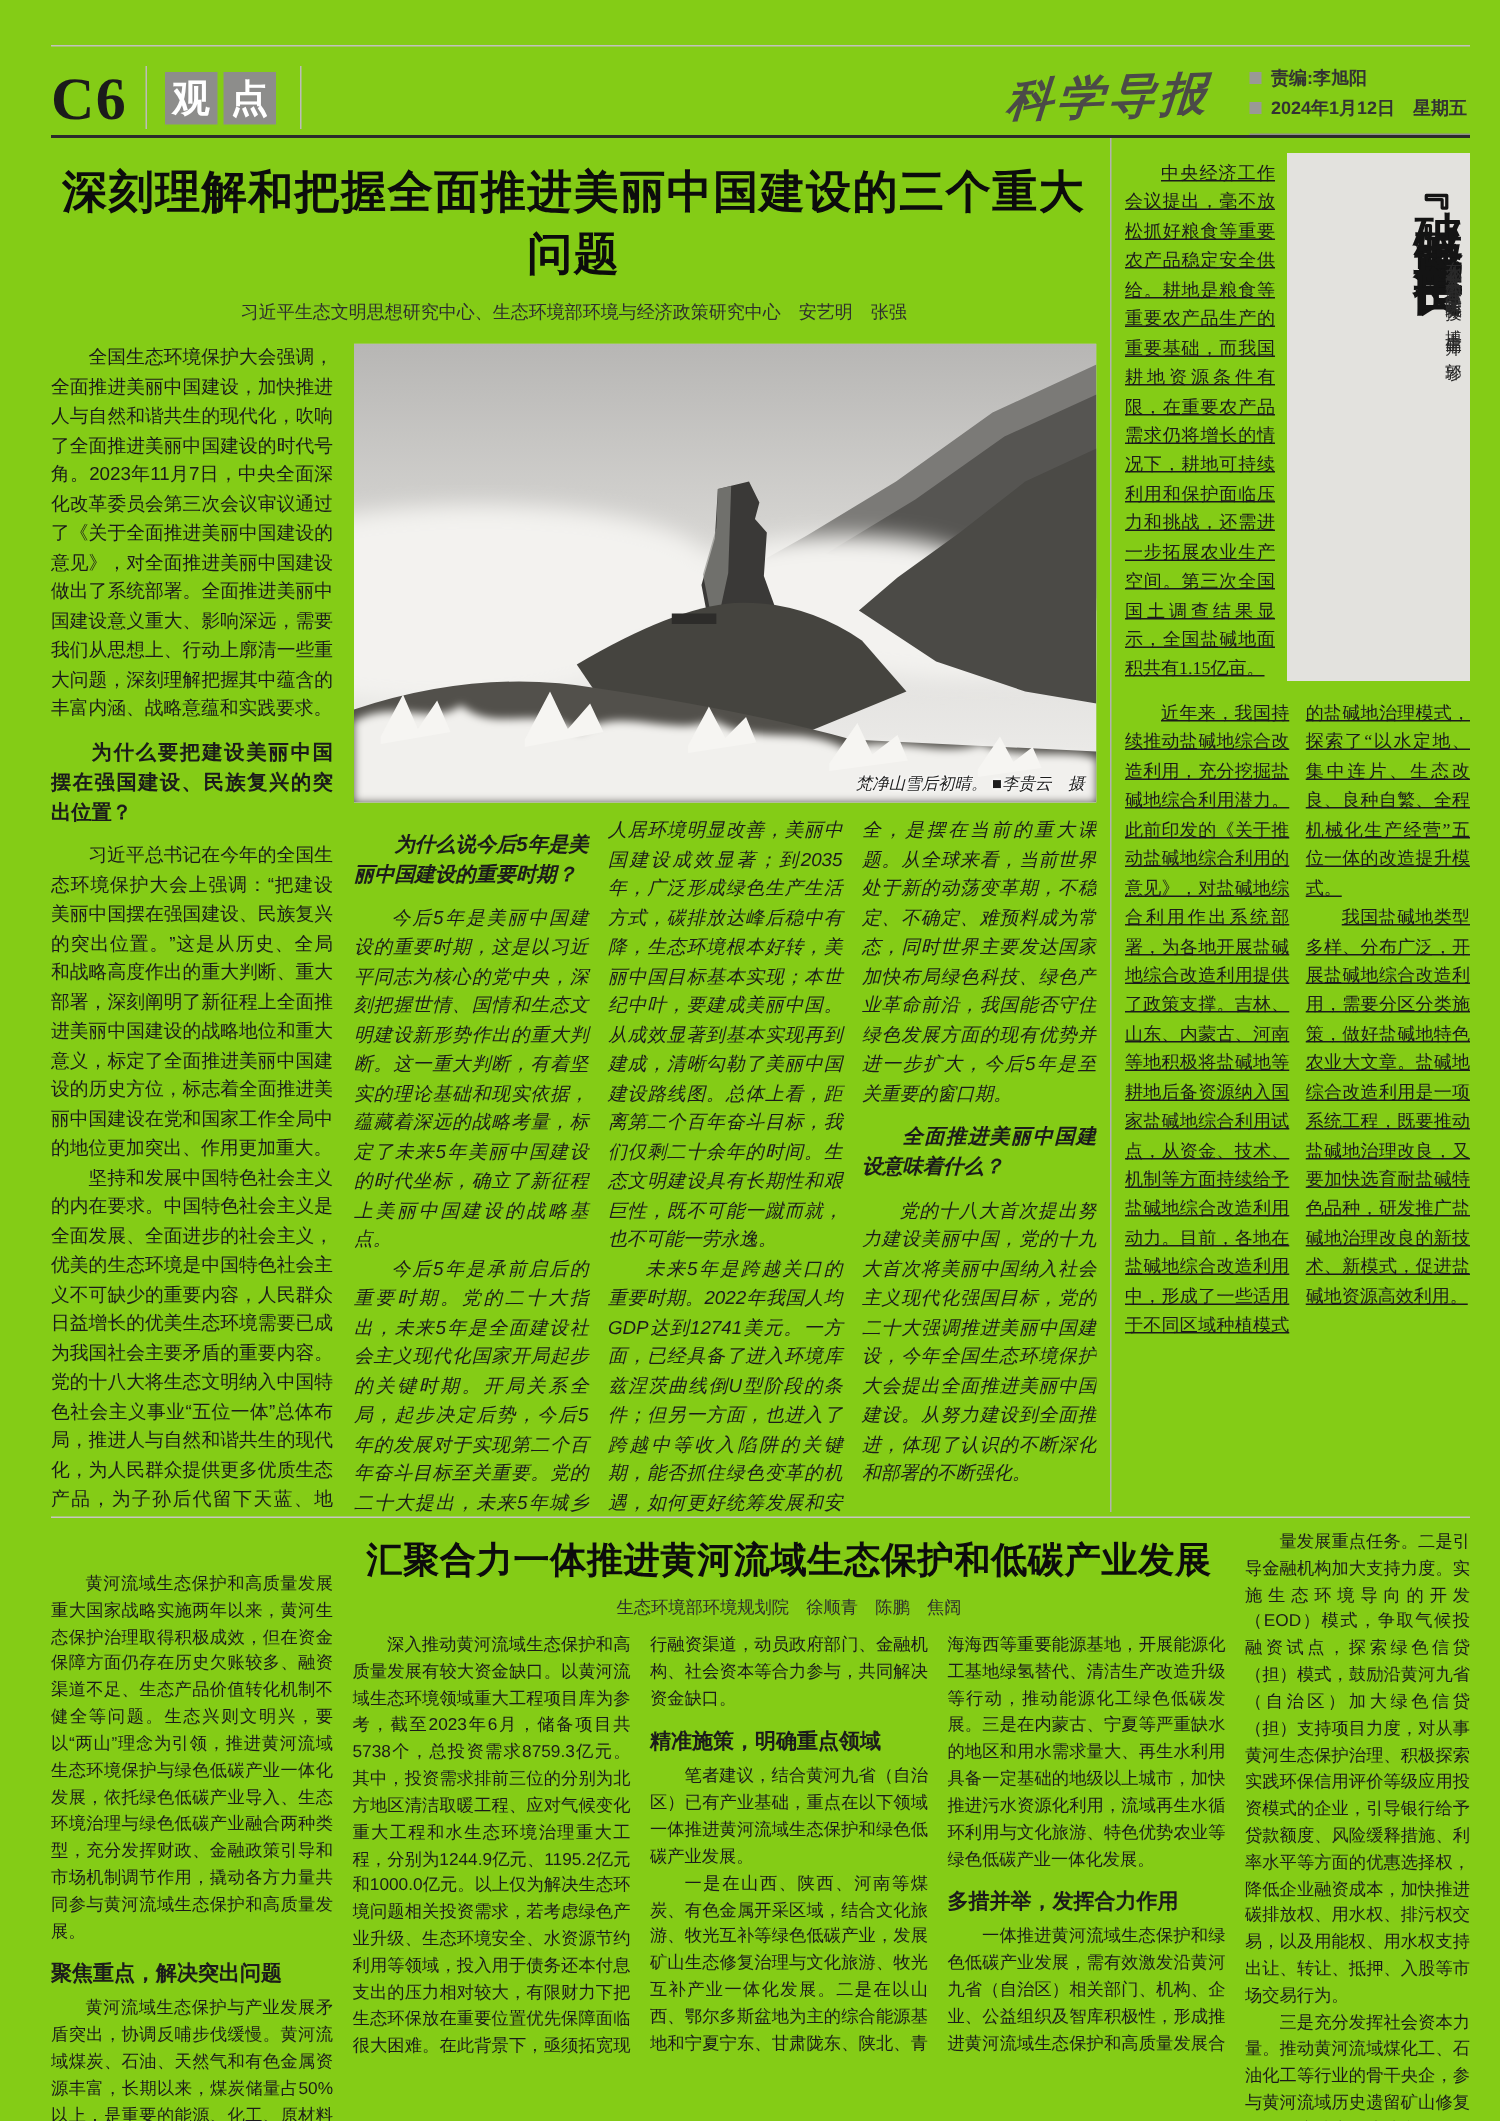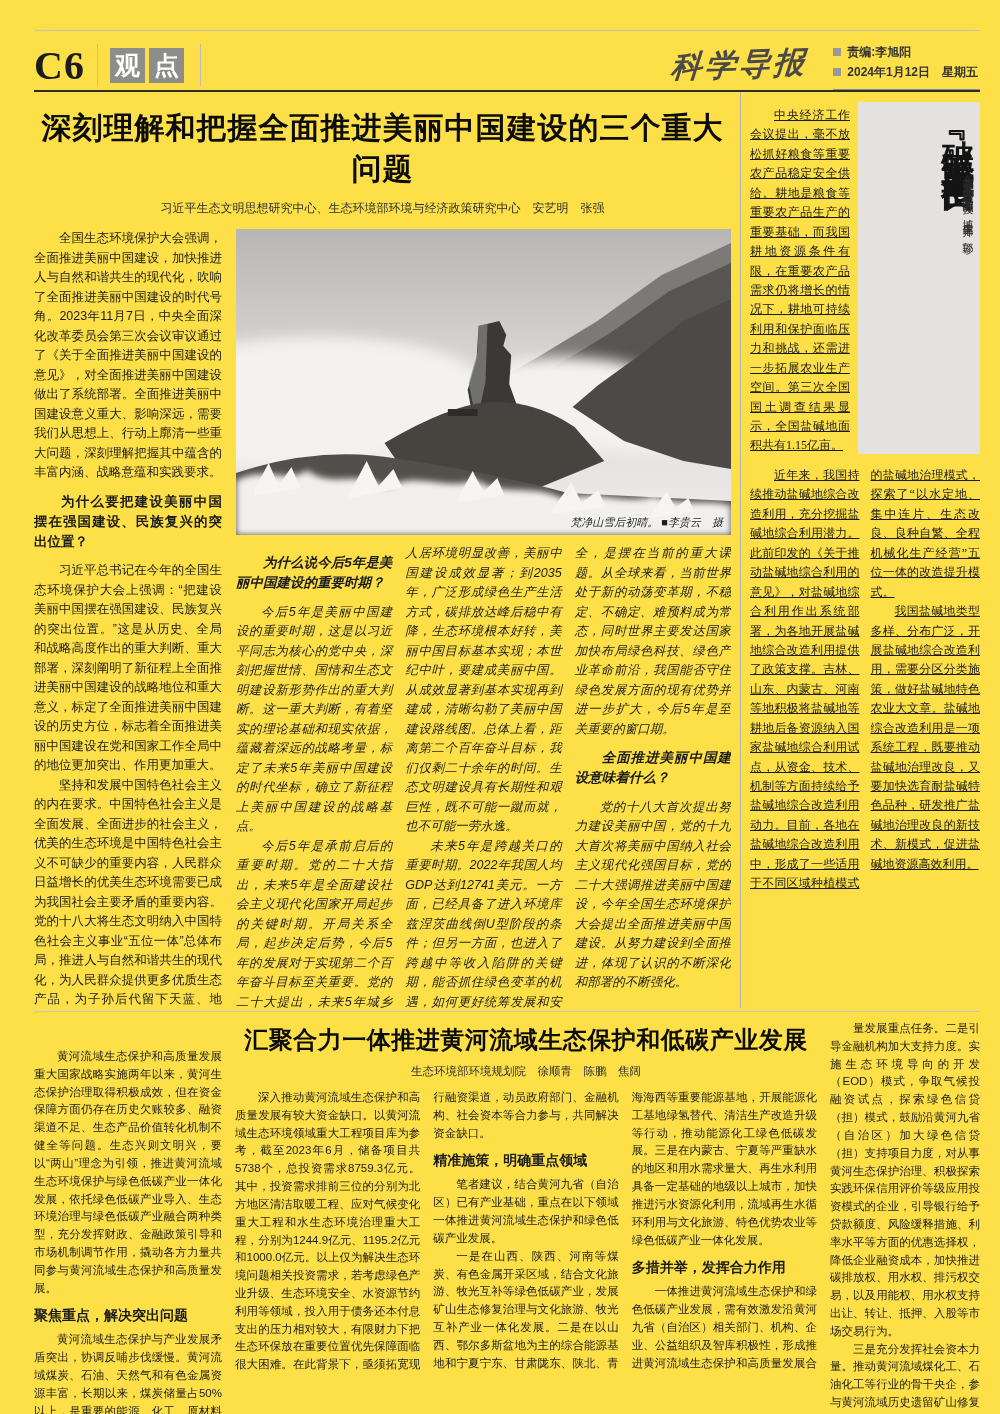--- a/index.html
+++ b/index.html
@@ -1,16 +1,16 @@
 <!DOCTYPE html>
 <html><head>
 <meta charset="utf-8">
 <style>
   html,body{margin:0;padding:0;background:#e9e8e5;}
-  .page{width:1000px;height:1414px;margin:0 auto;background:#fde047;color:#1b1b1b;
+  .page{width:1000px;height:1414px;margin:0 auto;background:#84cc16;color:#1b1b1b;
         font-family:"Liberation Sans",sans-serif;overflow:hidden;position:relative;}
 
   
   .header{margin:30px 20px 0 34px;border-top:1px solid #c2c1be;padding-top:9px;
           height:50px;border-bottom:2px solid #2b2b2b;display:flex;justify-content:space-between;align-items:center;}
   .hdr-left{display:flex;align-items:center;}
   .page-no{font-family:"Liberation Serif",serif;font-weight:bold;font-size:40px;letter-spacing:1px;}
   .vline{width:1px;height:42px;background:#bdbcb9;margin:0 12px;}
   .sec-box{width:35px;height:35px;background:#8d8d8b;color:#fff;font-weight:bold;font-size:25px;
            display:flex;align-items:center;justify-content:center;margin-right:4px;}

